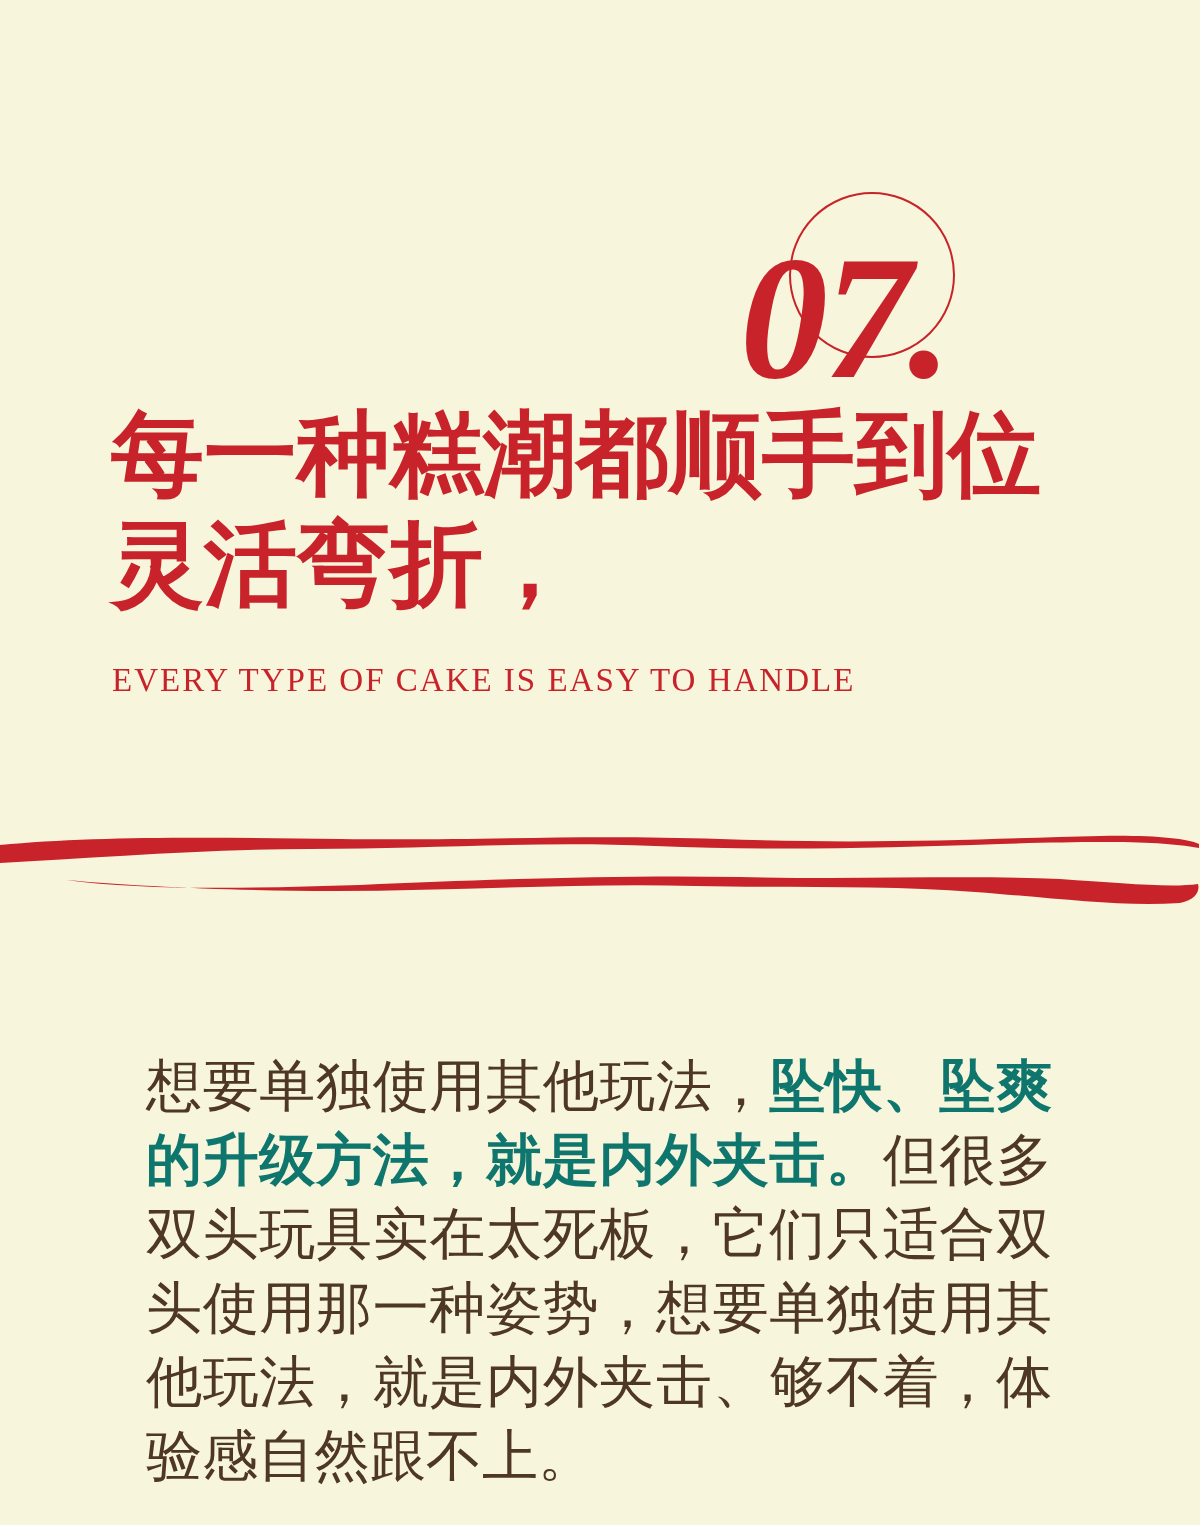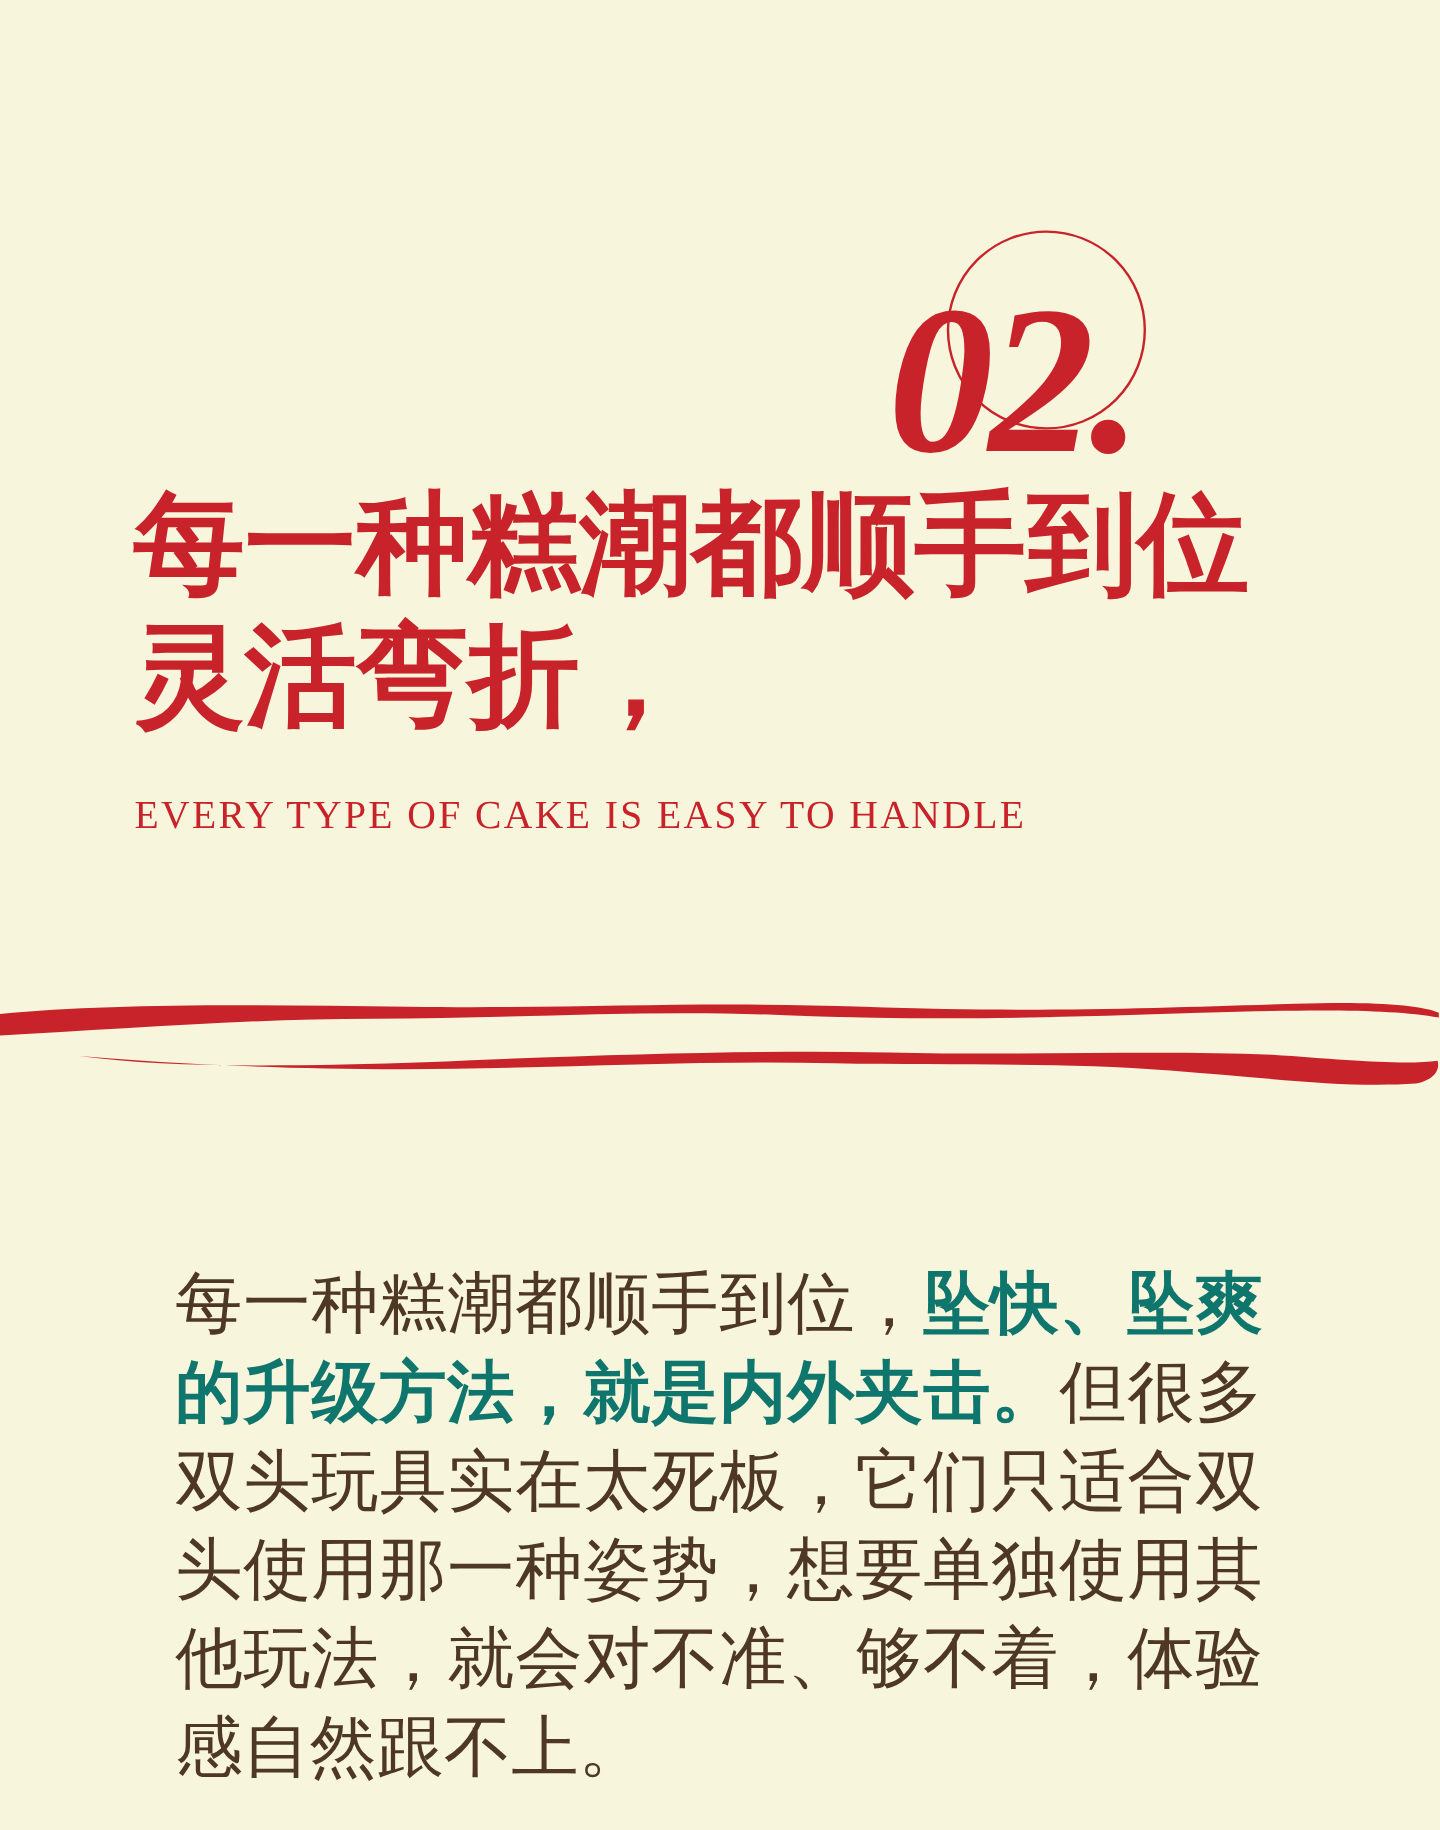--- a/index.html
+++ b/index.html
@@ -70,36 +70,36 @@
     font-weight:700;
   }
 </style>
 </head>
 <body>
 
 <div class="stage">
 
   <div class="deco-circle"></div>
 
-  <div class="section-number">02.</div>
+  <div class="section-number">07.</div>
 
   <div class="title">
     <div>每一种糕潮都顺手到位</div>
     <div>灵活弯折，</div>
   </div>
 
   <div class="subtitle">
     <div>EVERY TYPE OF CAKE IS EASY TO HANDLE</div>
   </div>
 
   <svg class="divider" viewBox="0 0 1200 90" xmlns="http://www.w3.org/2000/svg">
     <path fill="#c8232a" d="M0,17 C90,8 210,9 340,11 C480,13 575,6 720,11 C880,17 1000,10 1100,8
              C1150,7 1186,10 1199,16 L1199,20 C1160,13 1100,13 1000,16
              C880,20 775,23 655,18 C535,13 430,21 310,21 C205,21 95,30 0,35 Z"></path>
     <path fill="#c8232a" d="M66,52 C140,62 240,61 360,57 C500,51 620,47 740,49 C860,52 960,47 1060,51
              C1120,55 1170,60 1198,56 C1200,63 1196,72 1180,75
              C1120,79 1055,70 975,64 C885,57 795,60 695,58
              C575,55 455,63 335,63 C230,63 135,58 66,52 Z"></path>
   </svg>
 
-  <p class="body-text"><span>每一种糕潮都顺手到位，</span><span class="hl">坠快、坠爽的升级方法，就是内外夹击。</span><span>但很多双头玩具实在太死板，它们只适合双头使用那一种姿势，想要单独使用其他玩法，就会对不准、够不着，体验感自然跟不上。</span></p>
+  <p class="body-text"><span>想要单独使用其他玩法，</span><span class="hl">坠快、坠爽的升级方法，就是内外夹击。</span><span>但很多双头玩具实在太死板，它们只适合双头使用那一种姿势，想要单独使用其他玩法，就是内外夹击、够不着，体验感自然跟不上。</span></p>
 
 </div>
 
 </body></html>

